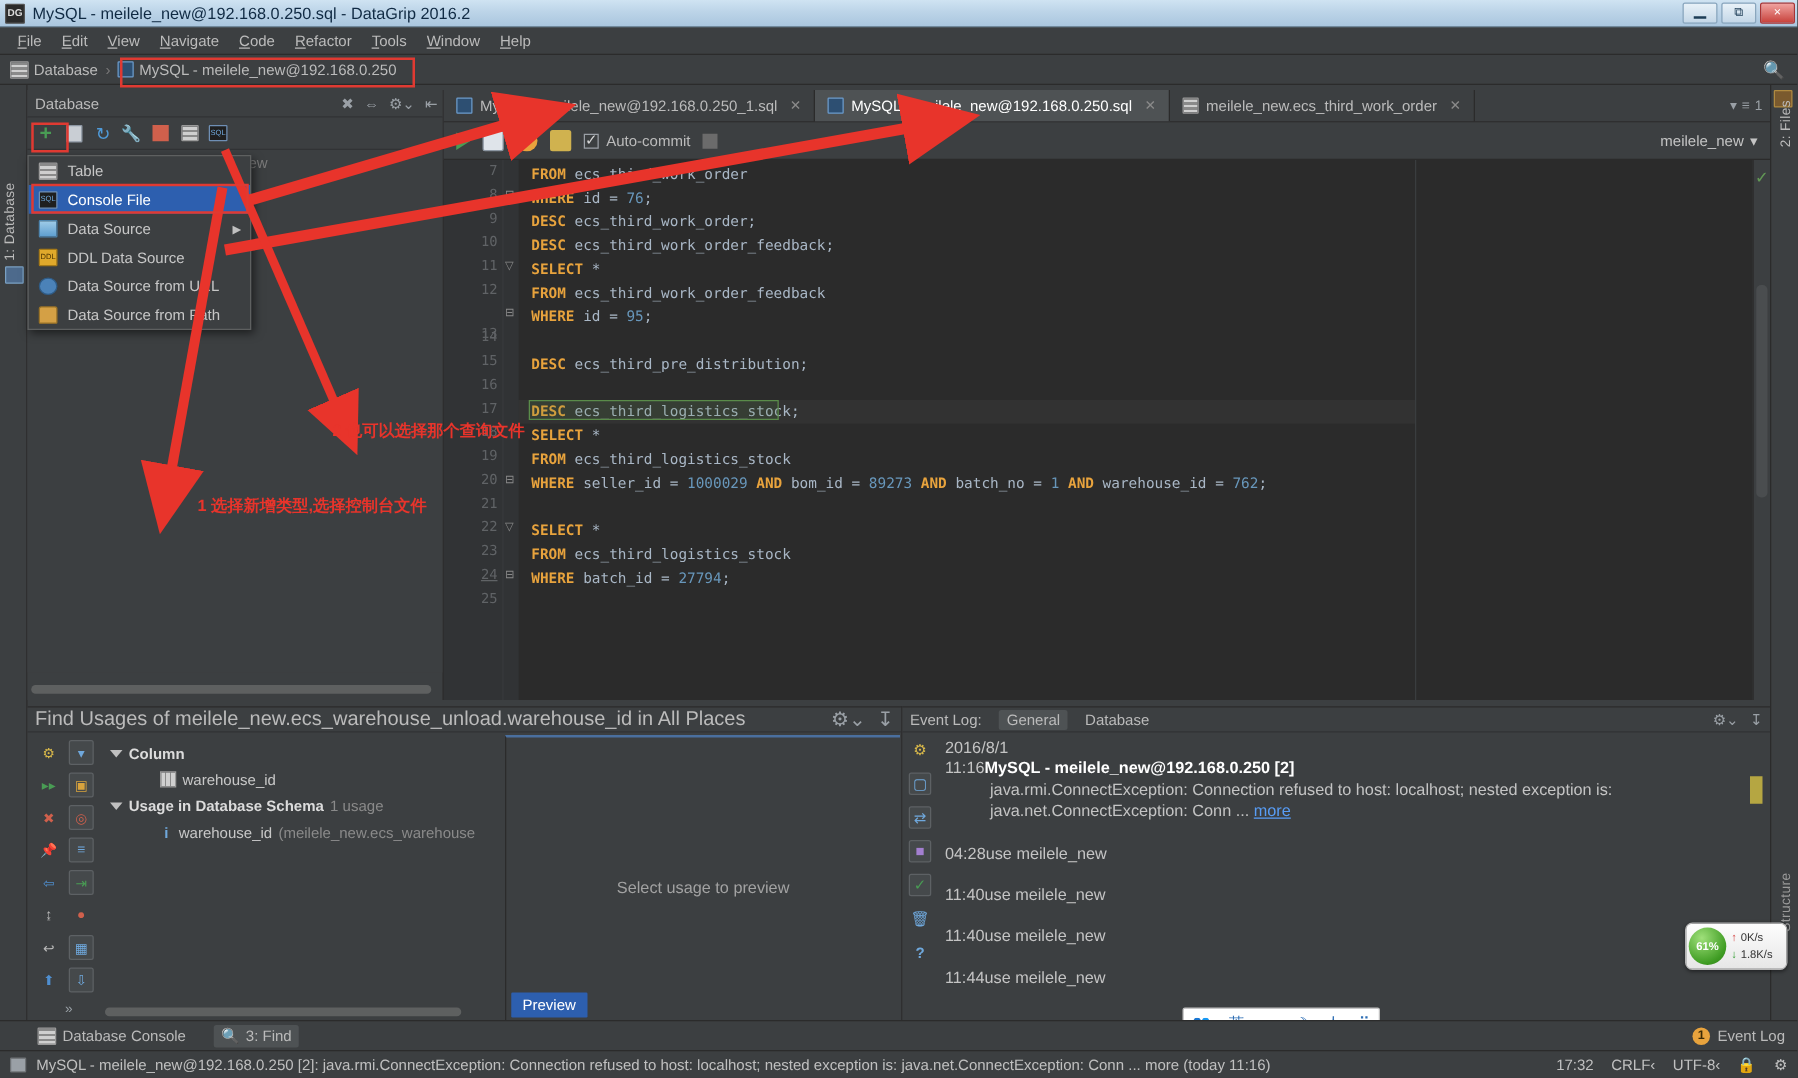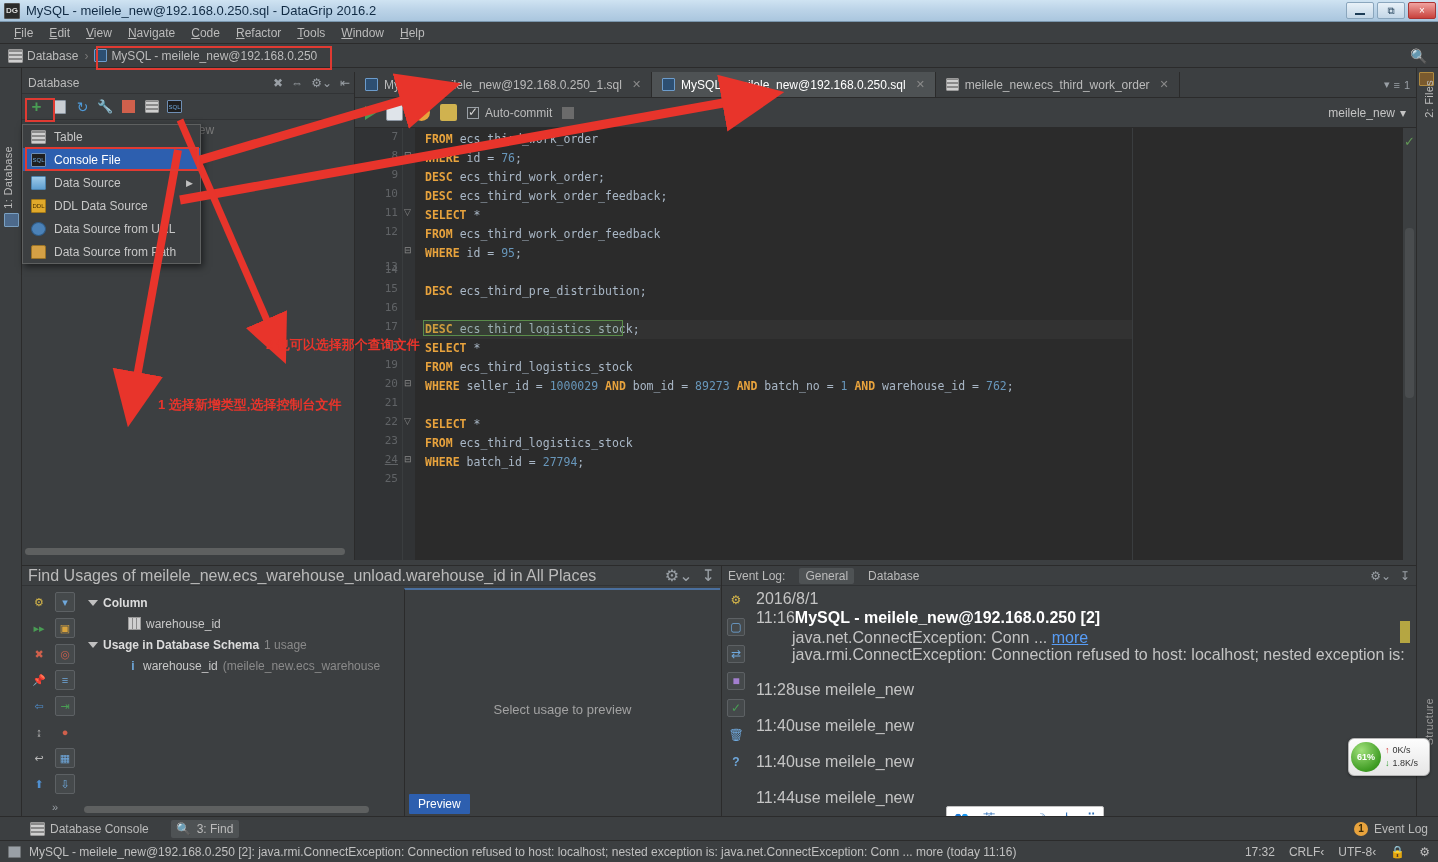--- a/index.html
+++ b/index.html
@@ -273,21 +273,21 @@
   .ev-head {
     height: 20px; display: flex; align-items: center; gap: 14px; padding: 0 6px;
     font-size: 12px; color: #bbbbbb; border-bottom: 1px solid #313335; position: relative;
   }
   .ev-head .tab { color: #bbbbbb; }
   .ev-head .tab.sel { background: #4e5254; padding: 1px 6px; border-radius: 2px; }
   .ev-head .tools { position: absolute; right: 6px; display: flex; gap: 9px; color: #9aa0a6; }
   .ev-body { display: flex; height: 231px; position: relative; }
   .ev-icons { width: 28px; padding-top: 5px; display: flex; flex-direction: column; align-items: center; gap: 9px; }
   .evi { width: 18px; height: 18px; border-radius: 2px; display:flex;align-items:center;justify-content:center;font-size:12px; }
-  .ev-log { flex: 1; padding: 4px 8px 0 6px; font-size: 16px; color: #c4c4c4; }
+  .ev-log { flex: 1; padding: 4px 8px 0 6px; font-size: 13px; color: #c4c4c4; }
   .ev-date { margin-bottom: 1px; }
   .ev-line { margin-bottom: 2px; }
   .ev-line .tm { color: #c4c4c4; }
   .ev-line b { color: #ffffff; }
   .ev-ind { padding-left: 36px; color: #c4c4c4; line-height: 17px; }
   .ev-ind a { color: #589df6; text-decoration: underline; }
   .ev-use { margin-top: 18px; }
   .ev-marker { position: absolute; right: 6px; top: 35px; width: 10px; height: 22px; background: #b5a642; }
 
   
@@ -643,27 +643,27 @@
         <span class="evi" style="color:#a37fd0;background:#45494b;border:1px solid #5d6164;">■</span>
         <span class="evi" style="color:#499c54;background:#45494b;border:1px solid #5d6164;">✓</span>
         <span class="evi" style="color:#6fa8dc;">🗑</span>
         <span class="evi" style="color:#6fa8dc;font-weight:bold;">?</span>
       </div>
       <div class="ev-log">
         <div class="ev-date">2016/8/1</div>
         <div class="ev-line">
           <span class="tm">11:16</span><b>MySQL - meilele_new@192.168.0.250 [2]</b>
         </div>
+        <div class="ev-ind">java.rmi.ConnectException: Connection refused to host: localhost; nested exception is:</div>
         <div class="ev-ind">
           <span>java.net.ConnectException: Conn ...</span>
           <a href="#">more</a>
         </div>
-        <div class="ev-ind">java.rmi.ConnectException: Connection refused to host: localhost; nested exception is:</div>
         <div class="ev-line ev-use">
-          <span class="tm">11:28</span><span>use meilele_new</span>
+          <span class="tm">04:28</span><span>use meilele_new</span>
         </div>
         <div class="ev-line ev-use">
           <span class="tm">11:40</span><span>use meilele_new</span>
         </div>
         <div class="ev-line ev-use">
           <span class="tm">11:40</span><span>use meilele_new</span>
         </div>
         <div class="ev-line ev-use">
           <span class="tm">11:44</span><span>use meilele_new</span>
         </div>

